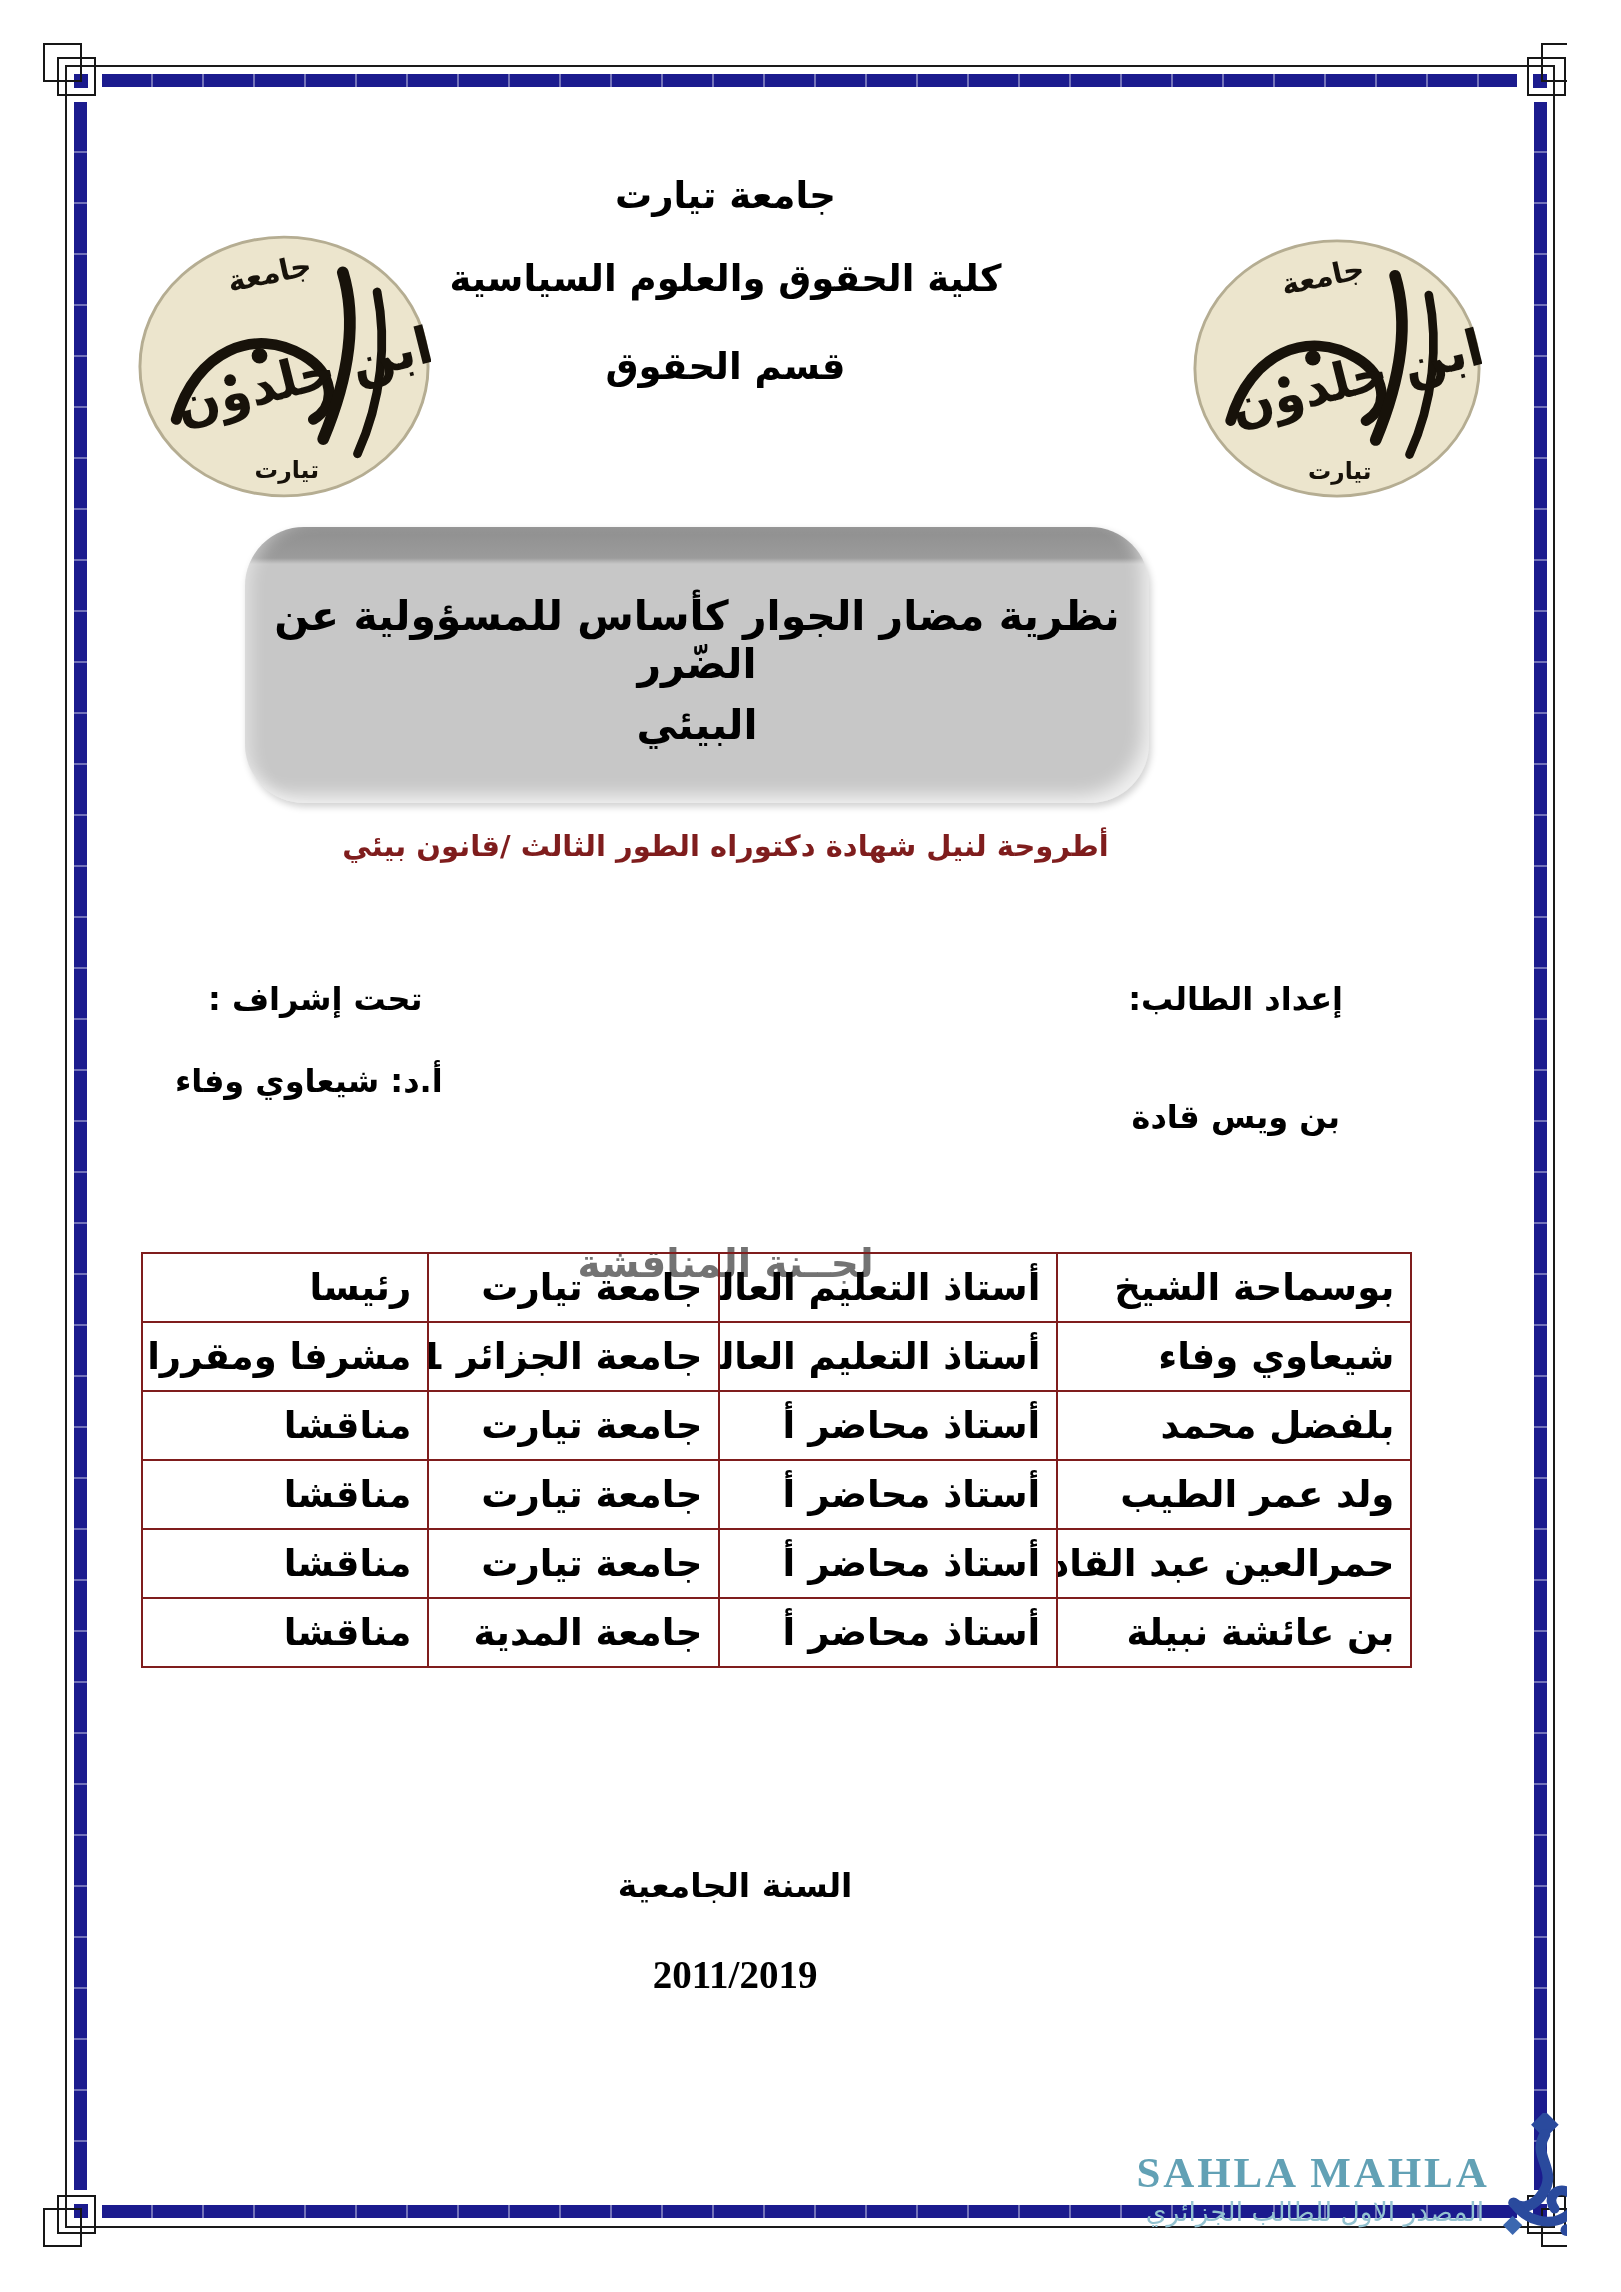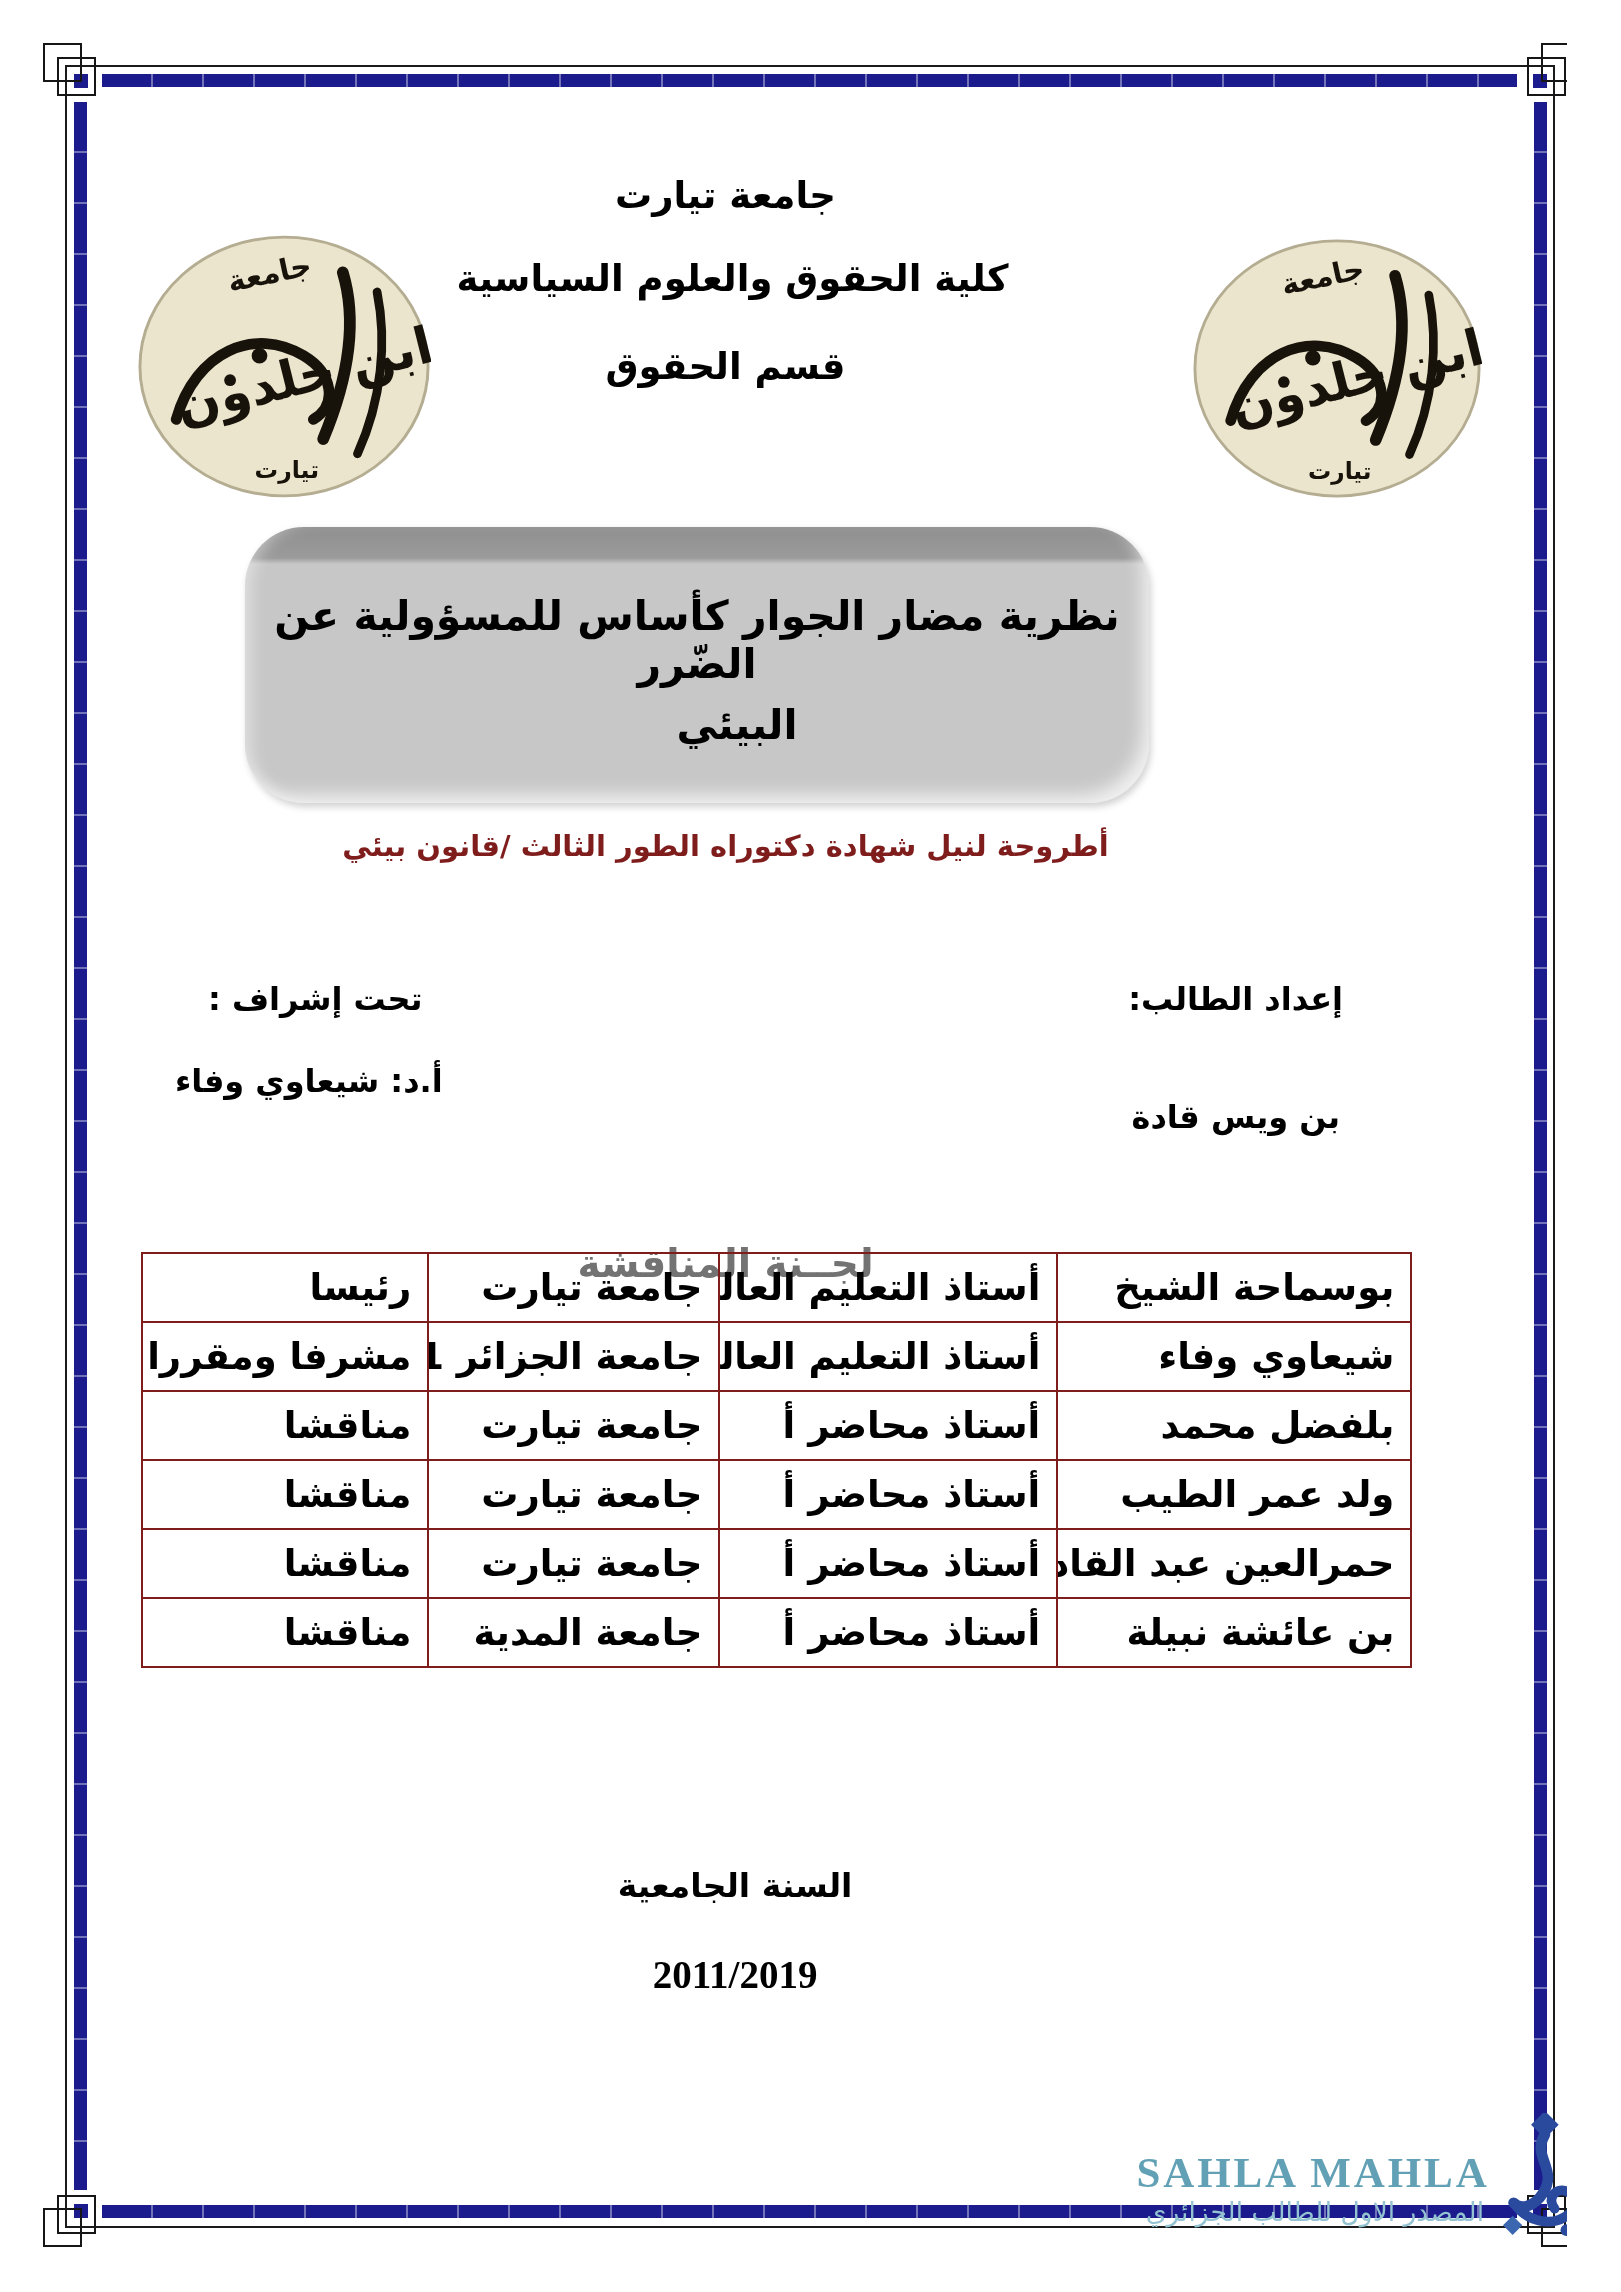--- a/index.html
+++ b/index.html
@@ -24,36 +24,36 @@
   .band-left{ left:74px;  top:102px; height:2088px; }
   .band-right{ left:1534px; top:102px; height:2088px; }
   .band-patch{ position:absolute; width:13.7px; height:13.7px; background:#1b1b8e; z-index:1;}
   .patch-tl{ left:74px; top:74px; } .patch-tr{ left:1533px; top:74px; }
   .patch-bl{ left:74px; top:2204px; } .patch-br{ left:1533px; top:2204px; }
   .csq{ position:absolute; width:35px; height:35px; border:2.9px solid #161616; background:transparent; z-index:2; }
   
   .centerband{ position:absolute; left:0; width:1451px; text-align:center; }
   .ar{ direction:rtl; unicode-bidi:embed; }
   .hline{ font-weight:bold; font-size:37px; color:#000; }
-  .h-uni{ top:174px; } .h-fac{ top:257px;padding-left:7px; } .h-dep{ top:345px; }
+  .h-uni{ top:174px; } .h-fac{ top:257px; } .h-dep{ top:345px; }
   .logo{ position:absolute; z-index:2; }
   .logo-left{ left:137px; top:233px; }
   .logo-right{ left:1192px; top:237px; }
   
   .title-box{
     position:absolute; left:245px; top:527px; width:904px; height:276px;
     border-radius:59px; z-index:2;
     background:linear-gradient(180deg,#8f8f8f 0px,#9b9b9b 31px,#c7c7c7 37px,#c7c7c7 100%);
     box-shadow: inset -11.8px -13.7px 17.6px -5.9px rgba(255,255,255,.75),
                 inset 13.7px 0 15.7px -7.8px rgba(255,255,255,.45),
                 2px 3.9px 7.8px rgba(0,0,0,.18);
   }
   .title-line{ position:absolute; left:0; width:100%; text-align:center;
     font-weight:bold; font-size:41px; color:#000; }
-  .title-l1{ top:65px; } .title-l2{ top:174px;padding-left:40px; }
+  .title-l1{ top:65px; } .title-l2{ top:174px; }
   .subtitle{ top:829px; font-weight:bold; font-size:29px; color:#7f1d1d; }
   .byline{ position:absolute; font-weight:bold; font-size:32px; color:#000; z-index:2; white-space:nowrap;}
   .prep-label{ right:224px; top:980px; } .prep-name{ right:227px; top:1062px;margin-top:36px; }
   .sup-label{ left:208px; top:980px; }  .sup-name{ left:175px; top:1062px; }
   .committee-heading{ top:1241px; font-weight:bold; font-size:39px; color:#737373; }
   
   .ctable{ position:absolute; left:141px; top:1252px; width:1269px;
     border-collapse:collapse; table-layout:fixed; z-index:2; }
   .ctable td{
     border:2px solid #7f1d1d; height:67px; vertical-align:middle;

